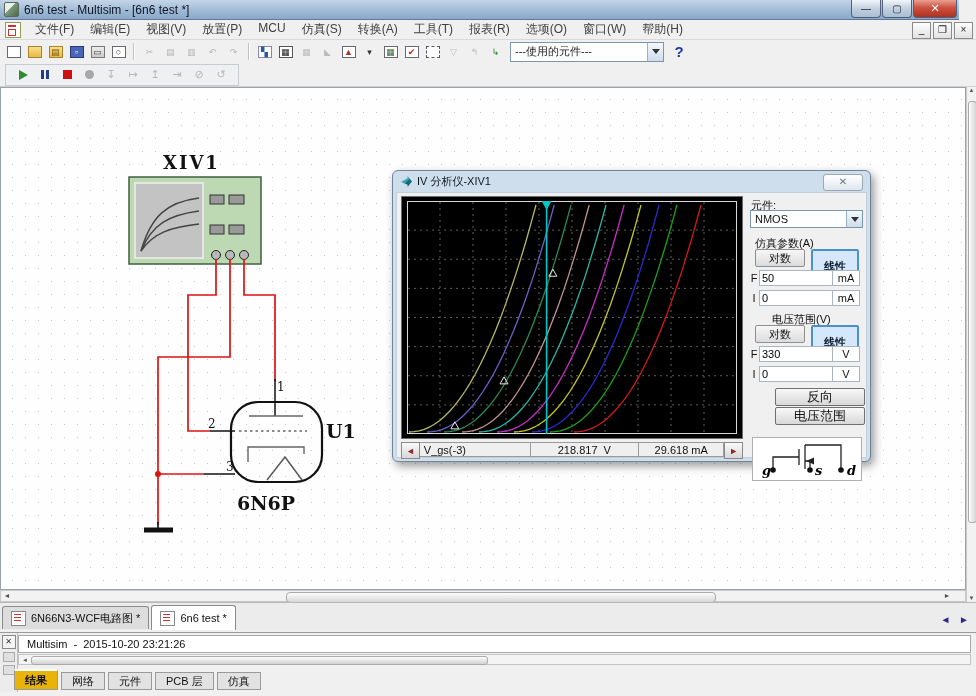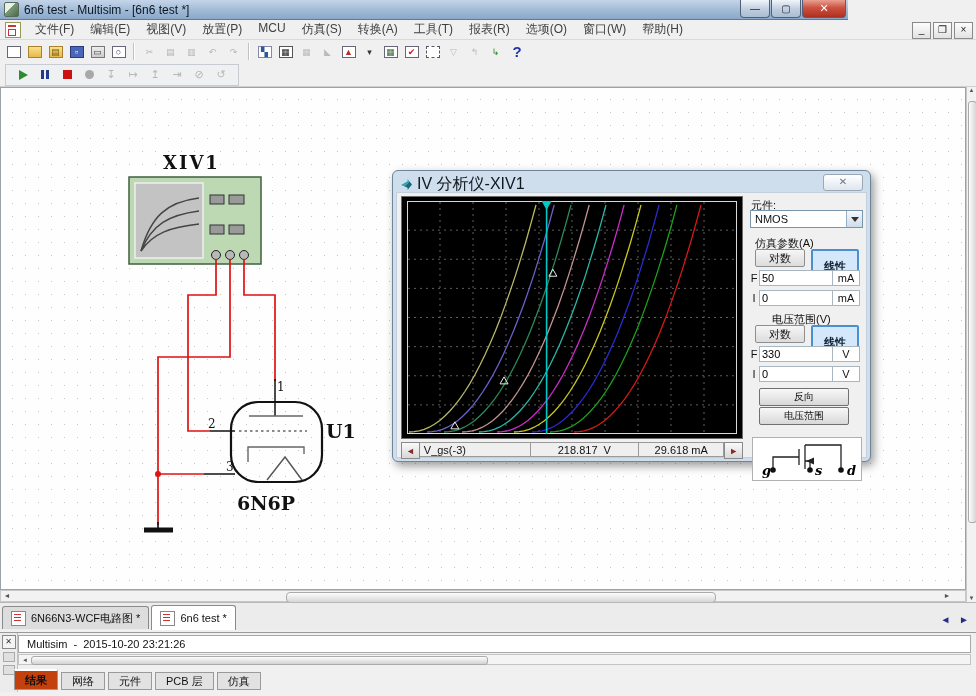--- a/index.html
+++ b/index.html
@@ -1,20 +1,20 @@
 <!DOCTYPE html>
 <html><head>
 <meta charset="utf-8">
 <style>
   html,body{margin:0;padding:0}
   body{width:976px;height:696px;position:relative;overflow:hidden;
        font-family:"Liberation Sans",sans-serif;font-size:12px;background:#f0f0f0;color:#111}
   .abs{position:absolute}
   
-  #titlebar{left:0;top:0;width:848px;height:20px;
+  #titlebar{left:0;top:0;width:959px;height:20px;
     background:linear-gradient(#c4d5e8,#9db8d4 60%,#8aa8c8);border-bottom:1px solid #5d7a9c;
     display:flex;align-items:center;padding-left:4px;box-sizing:border-box}
   #app-icon{width:13px;height:13px;border:1px solid #5a6a5a;border-radius:2px;
     background:linear-gradient(135deg,#e8f0e8 40%,#7a9a7a 41%,#4a6a4a);margin-right:5px}
   #win-title{font-size:12px;color:#0c1624;white-space:pre}
   #winbtns{position:absolute;right:2px;top:0;display:flex}
   .winbtn{height:17px;border:1px solid #50607a;border-top:none;border-radius:0 0 4px 4px;
     background:linear-gradient(#f2f6fa,#c2d0e0 50%,#aabdd2);display:flex;align-items:center;justify-content:center;
     font-size:10px;color:#223;margin-left:1px}
   .winbtn.min,.winbtn.max{width:28px}
@@ -54,21 +54,21 @@
   #canvas{left:0;top:87px;width:966px;height:503px;background:#fefefe;border:1px solid #9aa2aa;box-sizing:border-box;
     background-image:radial-gradient(#c6c6c6 0.8px,transparent 1px);background-size:13px 13px;background-position:5px 5px}
   #hscroll{left:0;top:590px;width:966px;height:12px;background:#f2f2f2;border:1px solid #c8c8c8;box-sizing:border-box;display:flex;align-items:center}
   .scr-arrow{width:12px;height:10px;font-size:7px;color:#555;text-align:center;line-height:10px}
   #hthumb{position:absolute;left:285px;top:1px;width:428px;height:9px;background:linear-gradient(#fdfdfd,#d6d6d6);border:1px solid #aaa;border-radius:4px}
   #vscroll{left:966px;top:87px;width:10px;height:515px;background:#f2f2f2;border-left:1px solid #c8c8c8;box-sizing:border-box}
   #vthumb{position:absolute;left:1px;top:14px;width:7px;height:420px;background:linear-gradient(90deg,#fdfdfd,#d6d6d6);border:1px solid #aaa;border-radius:3px}
   
   #iv-dialog{left:392px;top:170px;width:477px;height:290px;background:#cfdeec;border:1px solid #71859a;border-radius:6px;
     box-shadow:3px 4px 10px rgba(0,0,0,.4)}
-  #iv-title{position:absolute;left:8px;top:3px;display:flex;align-items:center;font-size:16px;color:#101820}
+  #iv-title{position:absolute;left:8px;top:3px;display:flex;align-items:center;font-size:11px;color:#101820}
   #iv-title-icon{width:11px;height:11px;margin-right:5px;background:linear-gradient(135deg,#3aa0b0 50%,#186a78 51%);
     clip-path:polygon(0 55%,60% 20%,60% 0,100% 50%,60% 100%,60% 80%,0 55%)}
   #iv-close{position:absolute;right:7px;top:3px;width:38px;height:15px;border:1px solid #9aa8b6;border-radius:3px;
     background:linear-gradient(#ffffff,#dfe6ee);color:#6a7684;font-size:10px;text-align:center;line-height:14px}
   #iv-body{position:absolute;left:3px;top:21px;right:3px;bottom:3px;background:#f0f0f0;border:1px solid #c3cfdb}
   #plot-wrap{position:absolute;left:4px;top:3px;width:342px;height:243px;background:#000;border:1px solid #6a6a6a;box-sizing:border-box}
   #plot-svg{position:absolute;left:5px;top:4px}
   #iv-status{position:absolute;left:4px;top:249px;width:342px;height:16px;display:flex}
   .stat-btn{width:17px;height:15px;border:1px solid #8a8a8a;background:linear-gradient(#fafafa,#d8d8d8);
     display:flex;align-items:center;justify-content:center;font-size:9px;color:#8b2a2a}
@@ -83,43 +83,43 @@
   .combo2 .val{flex:1;padding-left:4px;font-size:11px}
   .segrow{position:absolute;left:6px;display:flex;gap:6px}
   .segbtn{width:48px;height:16px;border:1px solid #8e8e8e;border-radius:2px;background:linear-gradient(#f6f6f6,#dcdcdc);
     font-size:11px;display:flex;align-items:center;justify-content:center}
   .segbtn.sel{background:#d4e7fb;border:2px solid #4a8fd0;height:34px;box-sizing:border-box;font-weight:bold;color:#123}
   .frow{position:absolute;left:0;width:116px;height:16px;display:flex;align-items:center}
   .frow .fl{width:10px;text-align:center;font-size:11px}
   .frow input{width:68px;height:14px;border:1px solid #a8b6c2;font-size:11px;padding:0 2px;font-family:"Liberation Sans",sans-serif}
   .frow .unit{width:26px;height:14px;border:1px solid #a8b6c2;border-left:none;background:#fff;font-size:11px;
     display:flex;align-items:center;justify-content:center}
-  .pbtn{position:absolute;left:10px;width:88px;height:16px;border:1px solid #707070;border-radius:2px;
-    background:linear-gradient(#f8f8f8,#d8d8d8);font-size:10px;display:flex;align-items:center;justify-content:center}
+  .pbtn{position:absolute;left:26px;width:88px;height:16px;border:1px solid #707070;border-radius:2px;
+    background:linear-gradient(#f8f8f8,#d8d8d8);font-size:13px;display:flex;align-items:center;justify-content:center}
   #mos-box{position:absolute;left:3px;top:242px;width:108px;height:42px;background:#fff;border:1px solid #b0b0b0}
   
   #doctabs{left:0;top:602px;width:976px;height:28px;background:#ececec;border-top:1px solid #b8b8b8;display:flex;align-items:flex-end;padding-left:2px;box-sizing:border-box}
   .doctab{height:22px;display:flex;align-items:center;padding:0 8px;border:1px solid #8a8a8a;border-bottom:none;
     border-radius:3px 3px 0 0;background:#ddd;margin-right:2px;font-size:11px}
   .doctab.active{background:#fff;height:24px}
   .doctab-icon{width:13px;height:13px;background:#fff;border:1px solid #888;margin-right:5px;position:relative}
   .doctab-icon:before{content:"";position:absolute;left:2px;top:2px;width:7px;height:1px;background:#c33;box-shadow:0 3px 0 #c33,0 6px 0 #c33}
   #tabnav{position:absolute;right:4px;bottom:5px;color:#2a2a8a;font-size:10px;letter-spacing:3px}
   
   #results{left:0;top:632px;width:976px;height:60px;background:#f0f0f0;border-top:1px solid #9a9a9a;box-sizing:border-box}
   #res-strip{position:absolute;left:0;top:0;width:17px;height:100%;border-right:1px solid #c0c0c0;background:#ececec}
   #res-close{width:12px;height:12px;border:1px solid #888;background:#f4f4f4;font-size:8px;line-height:11px;text-align:center;margin:2px auto;color:#333}
   .mini-ic{width:10px;height:8px;border:1px solid #aaa;background:#e0e0e0;margin:3px auto}
   #res-msgbox{position:absolute;left:18px;top:2px;right:5px;height:18px;background:#fff;border:1px solid #a8a8a8;box-sizing:border-box;
     display:flex;align-items:center;padding-left:8px;font-size:11px;white-space:pre}
   #res-scroll{position:absolute;left:18px;top:21px;right:5px;height:11px;background:#f4f4f4;border:1px solid #c4c4c4;box-sizing:border-box;display:flex;align-items:center}
   #res-thumb{position:absolute;left:12px;top:1px;width:455px;height:7px;background:linear-gradient(#fdfdfd,#d2d2d2);border:1px solid #aaa;border-radius:3px}
   #res-tabs{position:absolute;left:14px;top:36px;display:flex;align-items:flex-end}
   .restab{height:16px;padding:0 10px;border:1px solid #9a9a9a;background:#e2e2e2;font-size:11px;display:flex;align-items:center;margin-right:3px;border-radius:0 0 0 0}
-  .restab.active{background:#c2410c;height:18px;border-top:2px solid #fff;font-weight:bold}
+  .restab.active{background:#eab308;height:18px;border-top:2px solid #fff;font-weight:bold}
   svg text{font-family:"DejaVu Serif",serif}
 </style>
 </head>
 <body>
 
 <div id="titlebar" class="abs">
   <div id="app-icon"></div>
   <div id="win-title">6n6 test - Multisim - [6n6 test *]</div>
   <div id="winbtns">
     <div class="winbtn min">—</div>
@@ -222,20 +222,26 @@
       <span class="tbtn">
         <span class="tbox" style="color: rgb(187, 187, 187); font-size: 9px;">▽</span>
       </span>
       <span class="tbtn">
         <span class="tbox" style="color: rgb(187, 187, 187); font-size: 9px;">↰</span>
       </span>
       <span class="tbtn">
         <span class="tbox" style="color: rgb(42, 138, 42); font-size: 9px;">↳</span>
       </span>
     </span>
+  <div id="inuse-combo">
+    <span class="val">---使用的元件---</span>
+    <span class="combo-arrow">
+        <span class="tri-down"></span>
+      </span>
+  </div>
   <div id="help-btn">?</div>
 </div>
 
 <div id="toolbar2" class="abs">
   <div id="simgroup">
       <span class="simbtn">
         <span class="play-tri"></span>
       </span>
       <span class="simbtn">
         <span class="pause-bars">

